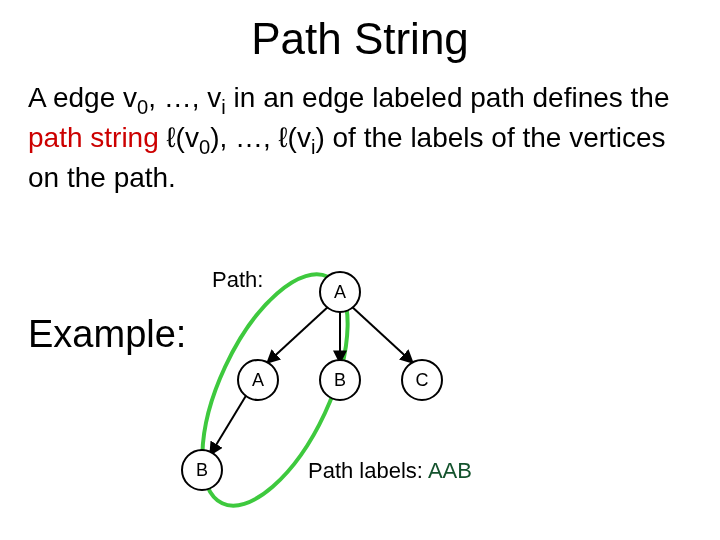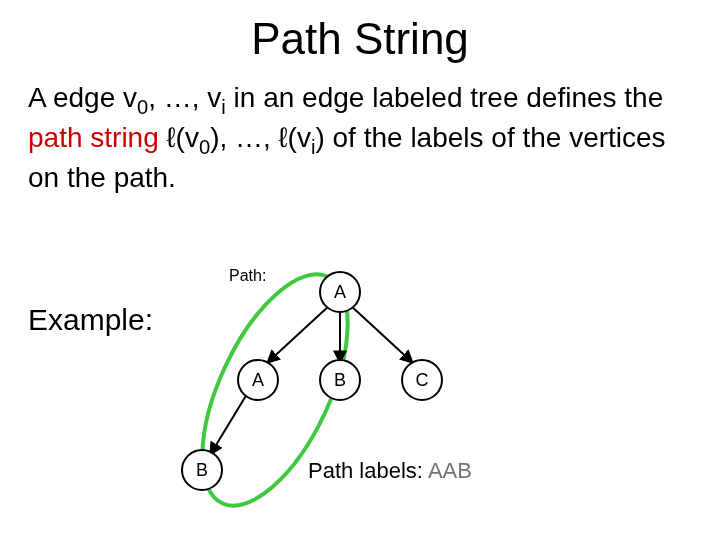--- a/index.html
+++ b/index.html
@@ -22,40 +22,39 @@
   .body-text {
     font-size: 28px;
     line-height: 1.25;
     margin: 16px 36px 0 28px;
   }
   .sub { font-size: 0.72em; vertical-align: sub; }
   .red { color: #cc0000; }
   .example-label {
     position: absolute;
     left: 28px;
-    top: 303px;
-    font-size: 30px;
+    top: 313px;
+    font-size: 38px;
   }
   .path-label {
     position: absolute;
     left: 212px;
     top: 267px;
-    font-size: 16px;
+    font-size: 22px;
     font-family: Arial, Helvetica, sans-serif;
-    margin-left: 17px;
   }
   .pathstring-label {
     position: absolute;
     left: 308px;
     top: 458px;
     font-size: 22px;
     font-family: Arial, Helvetica, sans-serif;
   }
   .pathstring-val {
-    color: #737373;
+    color: #14532d;
   }
   svg.tree {
     position: absolute;
     left: 180px;
     top: 260px;
     overflow: visible;
   }
   .node-circle {
     fill: #fff;
     stroke: #000;
@@ -78,21 +77,21 @@
     stroke: #3ec93e;
     stroke-width: 4;
   }
 </style>
 </head>
 <body>
 
 <div class="title">Path String</div>
 
 <div class="body-text">
-  <span>A edge v</span><span class="sub">0</span><span>, …, v</span><span class="sub">i</span><span> in an edge labeled tree defines the </span><span class="red">path string</span><span> ℓ(v</span><span class="sub">0</span><span>), …, ℓ(v</span><span class="sub">i</span><span>) of the labels of the vertices on the path.</span>
+  <span>A edge v</span><span class="sub">0</span><span>, …, v</span><span class="sub">i</span><span> in an edge labeled path defines the </span><span class="red">path string</span><span> ℓ(v</span><span class="sub">0</span><span>), …, ℓ(v</span><span class="sub">i</span><span>) of the labels of the vertices on the path.</span>
 </div>
 
 <div class="example-label">Example:</div>
 <div class="path-label">Path:</div>
 
 <svg class="tree" width="340" height="260">
   <defs>
     <marker id="arrow" viewBox="0 0 10 10" refX="9" refY="5" markerWidth="7" markerHeight="7" orient="auto-start-reverse">
       <path d="M 0 0 L 10 5 L 0 10 z" fill="#000"></path>
     </marker>

